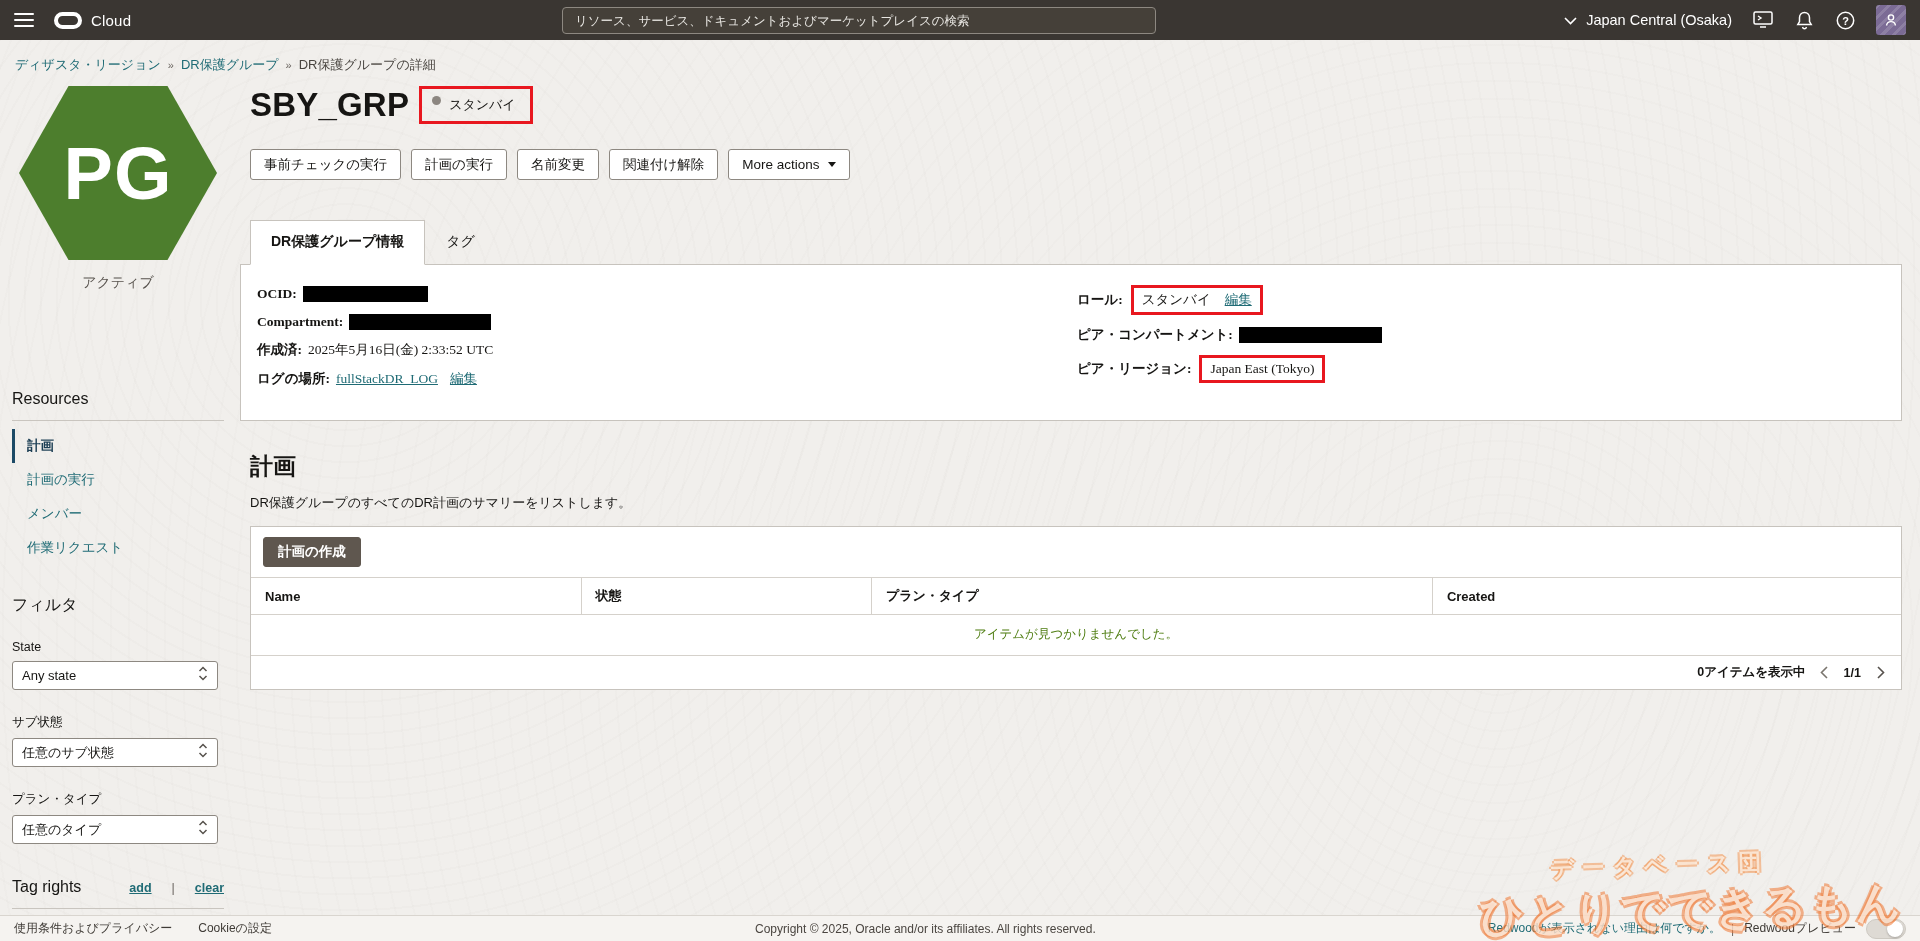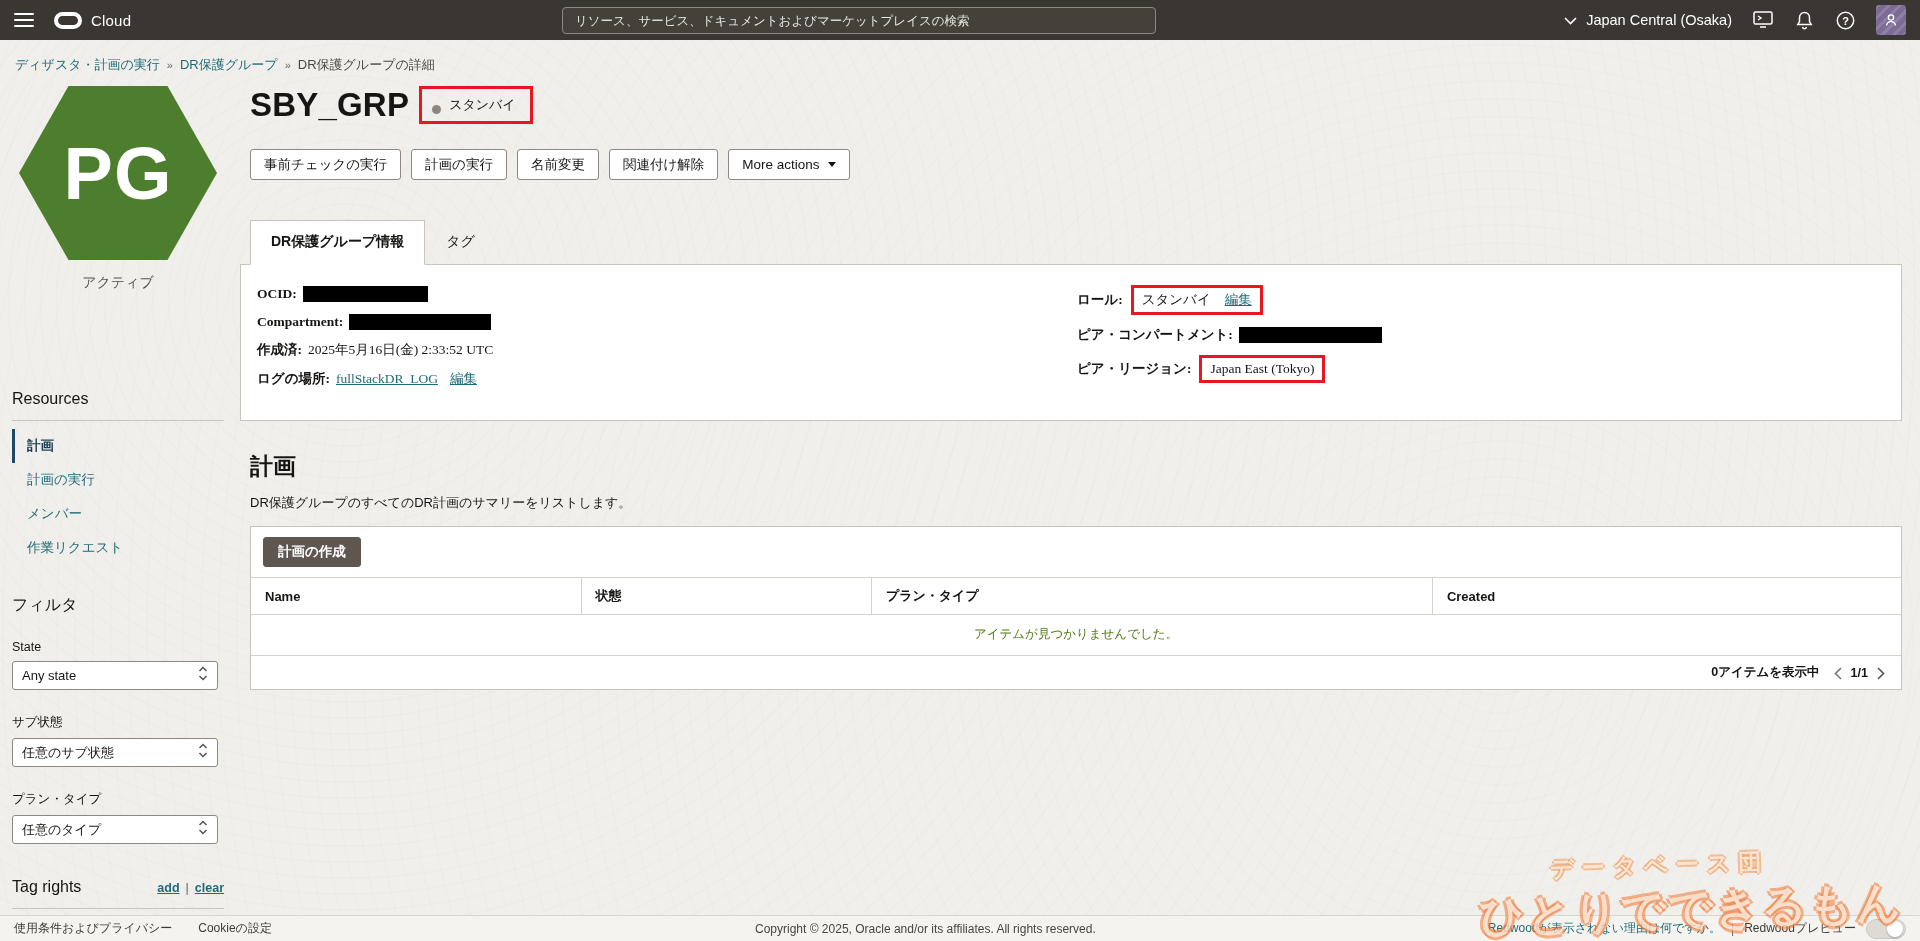--- a/index.html
+++ b/index.html
@@ -78,29 +78,29 @@
   .filters-heading { margin-top:30px; font-size:16px; color:#161513; }
   .filter-group { margin-top:24px; }
   .filter-label { font-size:12.5px; color:#161513; margin-bottom:7px; }
   .select {
     width:206px; height:29px; background:#fff; border:1px solid #8d8881; border-radius:3px;
     display:flex; align-items:center; padding:0 9px; cursor:pointer;
   }
   .select-value { flex:1; font-size:13px; color:#161513; overflow:hidden; white-space:nowrap; }
   .tagfilters { margin-top:34px; }
   .tagfilters-row { display:flex; align-items:baseline; }
-  .tagfilters-links { margin-left:auto; font-size:12.5px; display:flex; gap:6px; align-items:baseline; }
+  .tagfilters-links { margin-left:auto; font-size:12.5px; display:flex; gap:20px; align-items:baseline; }
   .tagfilters-links a { color:#1f6b75; text-decoration:underline; font-weight:700; cursor:pointer; }
   .tag-sep { color:#6b6661; }
   .tag-empty { margin-top:12px; font-size:12.5px; font-style:italic; color:#6b6661; }
 
   
   .title-row { display:flex; align-items:center; margin-top:12px; padding-left:10px; }
   .page-title { font-size:33px; font-weight:600; color:#161513; letter-spacing:.2px; }
-  .red-box { border:3px solid #e8171f; display:inline-flex; align-items:flex-end; }
+  .red-box { border:3px solid #e8171f; display:inline-flex; align-items:flex-start; }
   .status-badge { margin-left:10px; padding:7px 14px 7px 10px; gap:8px; }
   .status-dot { width:9px; height:9px; border-radius:50%; background:#8c8680; display:inline-block; }
   .status-text { font-size:13px; color:#161513; }
 
   
   .btn-row { display:flex; gap:10px; margin-top:25px; padding-left:10px; }
   .btn {
     background:#fff; border:1px solid #8d8881; border-radius:3px; padding:0 13px; height:31px;
     font-size:13.5px; color:#161513; display:inline-flex; align-items:center; gap:8px; cursor:pointer;
     font-family:inherit;
@@ -133,21 +133,21 @@
   }
   .tbl { width:100%; border-collapse:collapse; table-layout:fixed; }
   .tbl th {
     text-align:left; font-size:13px; font-weight:700; color:#161513; padding:9px 14px;
     border-right:1px solid #d5d1cb; border-bottom:1px solid #d5d1cb; height:32px;
   }
   .tbl th:last-child { border-right:none; }
   .empty-row { text-align:center; padding:11px 0 12px 0; font-size:12.5px; color:#4d7c0f; border-bottom:1px solid #d5d1cb; }
   .pager { display:flex; justify-content:flex-end; align-items:center; gap:14px; padding:8px 16px; }
   .pager-summary { font-size:12.5px; font-weight:700; color:#161513; }
-  .pager-nav { display:flex; align-items:flex-end; gap:9px; }
+  .pager-nav { display:flex; align-items:flex-start; gap:16px; }
   .pager-chevron { cursor:pointer; display:flex; align-items:center; }
   .pager-page { font-size:12.5px; font-weight:700; }
 
   
   .footer {
     position:absolute; left:0; right:0; bottom:0; height:26px; background:#f5f3f0;
     border-top:1px solid #d9d5cf; display:flex; align-items:center; font-size:12px; color:#3f3b36;
     padding:0 14px; z-index:15;
   }
   .footer-left { display:flex; gap:26px; }
@@ -223,21 +223,21 @@
       <div class="avatar">
         <svg width="14" height="14" viewBox="0 0 14 14">
             <circle cx="7" cy="4.5" r="2.6" fill="none" stroke="#fff" stroke-width="1.4"></circle>
             <path d="M2.5 12.5 C3 9.8 5 8.6 7 8.6 C9 8.6 11 9.8 11.5 12.5" fill="none" stroke="#fff" stroke-width="1.4"></path>
           </svg>
       </div>
     </div>
   </header>
 
   <nav class="breadcrumb">
-    <a>ディザスタ・計画の実行</a>
+    <a>ディザスタ・リージョン</a>
     <span class="crumb-sep">»</span>
     <a>DR保護グループ</a>
     <span class="crumb-sep">»</span>
     <span class="crumb-current">DR保護グループの詳細</span>
   </nav>
 
   <div class="layout">
 
     <aside class="sidebar">
       <div class="hex-wrap">

